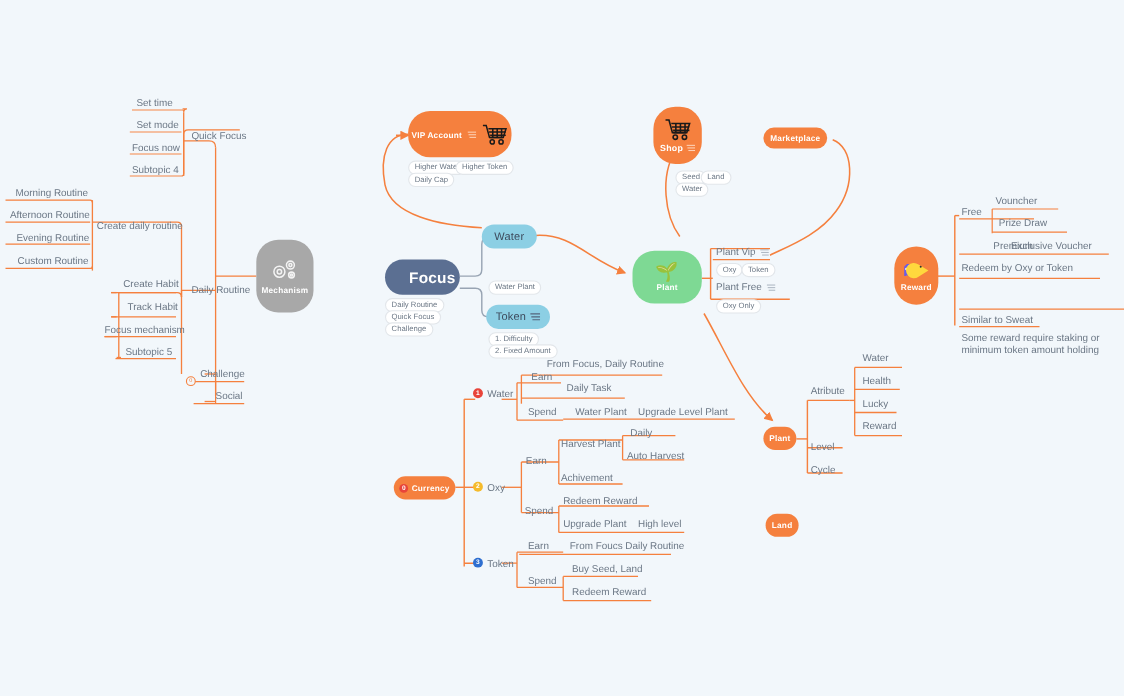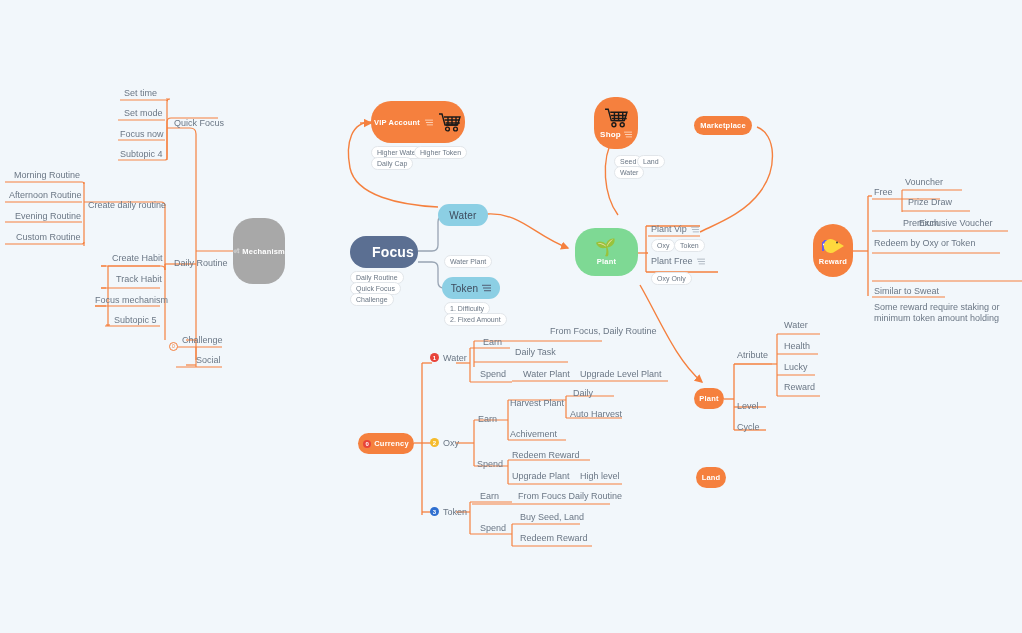--- a/index.html
+++ b/index.html
@@ -235,21 +235,21 @@
       <path d="M470 502 L512 502"></path>
       <path d="M470 534 L512 534"></path>
       <path d="M456 512 L470 512"></path>
       <path d="M472 504 L610 504"></path>
       <path d="M512 524 L512 546"></path>
       <path d="M512 524 L580 524"></path>
       <path d="M512 546 L592 546"></path>
     </g>
   </svg>
 
-  <div class="box gray" style="left:233px;top:218px;width:52px;height:66px;flex-direction:row;gap:2px;">
+  <div class="box gray" style="left:233px;top:218px;width:52px;height:66px;flex-direction:column;gap:2px;">
     <svg width="26" height="22" viewBox="0 0 26 22">
       <g fill="none" stroke="#f3f3f3" stroke-width="1.4">
         <circle cx="8" cy="12" r="5"></circle>
           <circle cx="8" cy="12" r="2"></circle>
         <circle cx="18" cy="6" r="3.6"></circle>
           <circle cx="18" cy="6" r="1.4"></circle>
         <circle cx="19" cy="15" r="2.6"></circle>
           <circle cx="19" cy="15" r="1"></circle>
       </g>
     </svg>
@@ -420,21 +420,21 @@
   </div>
 
   <div class="box orange" style="left:358px;top:433px;width:56px;height:21px;gap:3px;">
     <span class="badge red" style="position:static;width:8px;height:8px;">0</span>
     <span style="font-size:7.5px;">Currency</span>
   </div>
 
   <div class="badge red" style="left:430px;top:353px;">1</div>
   <div class="lbl" style="left:443px;top:353px;">Water</div>
   <div class="lbl" style="left:483px;top:337px;">Earn</div>
-  <div class="lbl" style="left:550px;top:326px;text-align:right;">From Focus, Daily Routine</div>
+  <div class="lbl" style="left:497px;top:326px;text-align:right;">From Focus, Daily Routine</div>
   <div class="lbl" style="left:515px;top:347px;">Daily Task</div>
   <div class="lbl" style="left:480px;top:369px;">Spend</div>
   <div class="lbl" style="left:523px;top:369px;">Water Plant</div>
   <div class="lbl" style="left:580px;top:369px;">Upgrade Level Plant</div>
 
   <div class="badge yellow" style="left:430px;top:438px;">2</div>
   <div class="lbl" style="left:443px;top:438px;">Oxy</div>
   <div class="lbl" style="left:478px;top:414px;">Earn</div>
   <div class="lbl" style="left:510px;top:398px;">Harvest Plant</div>
   <div class="lbl" style="left:510px;top:429px;">Achivement</div>

